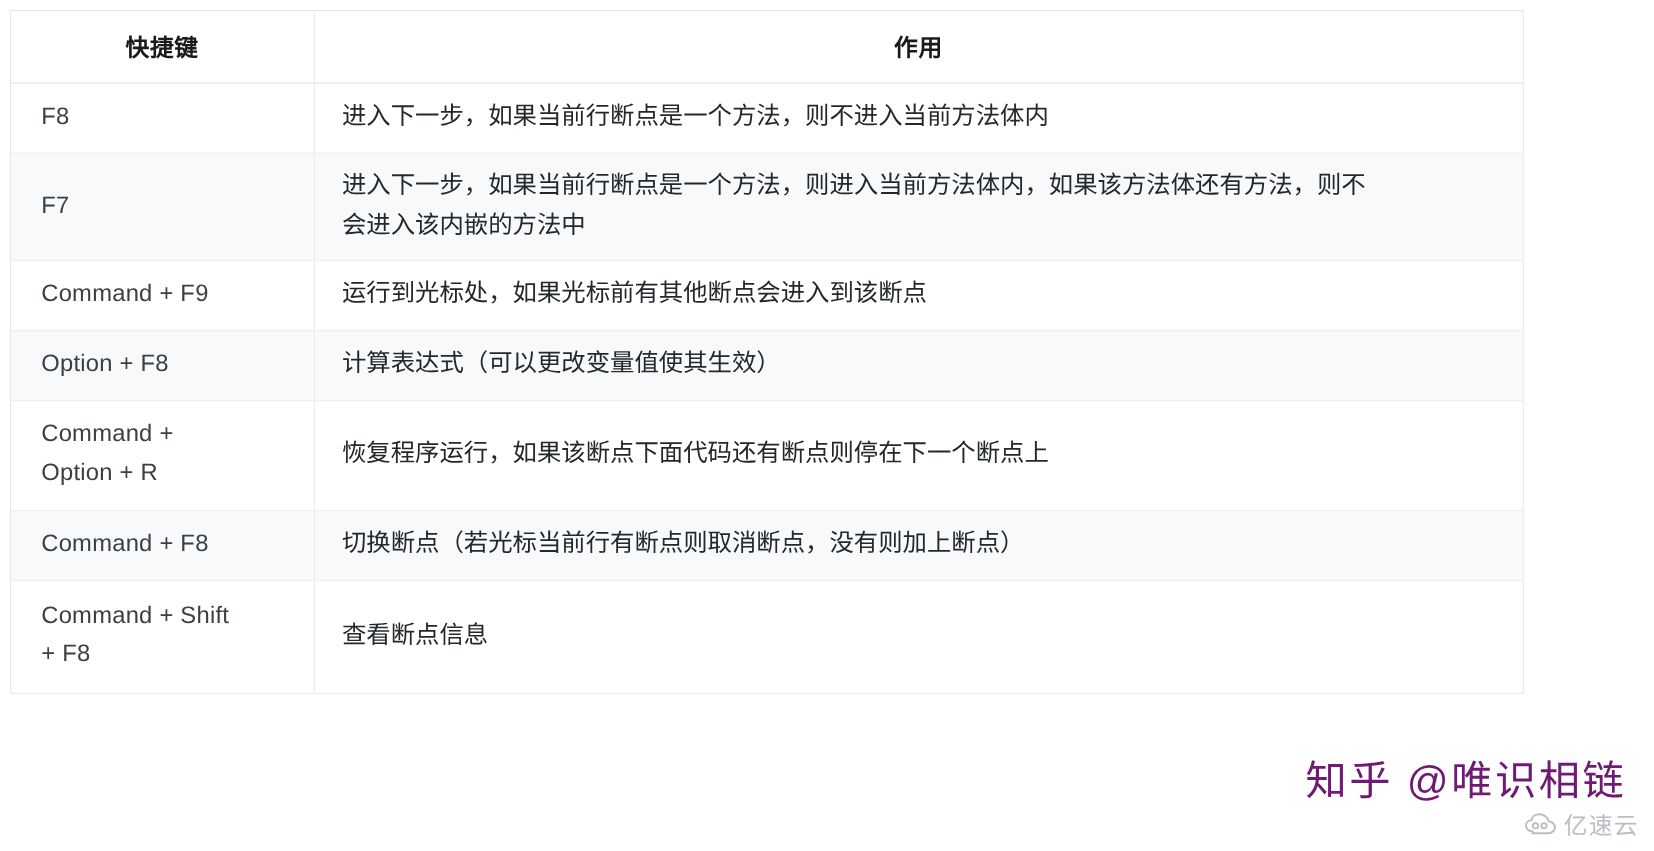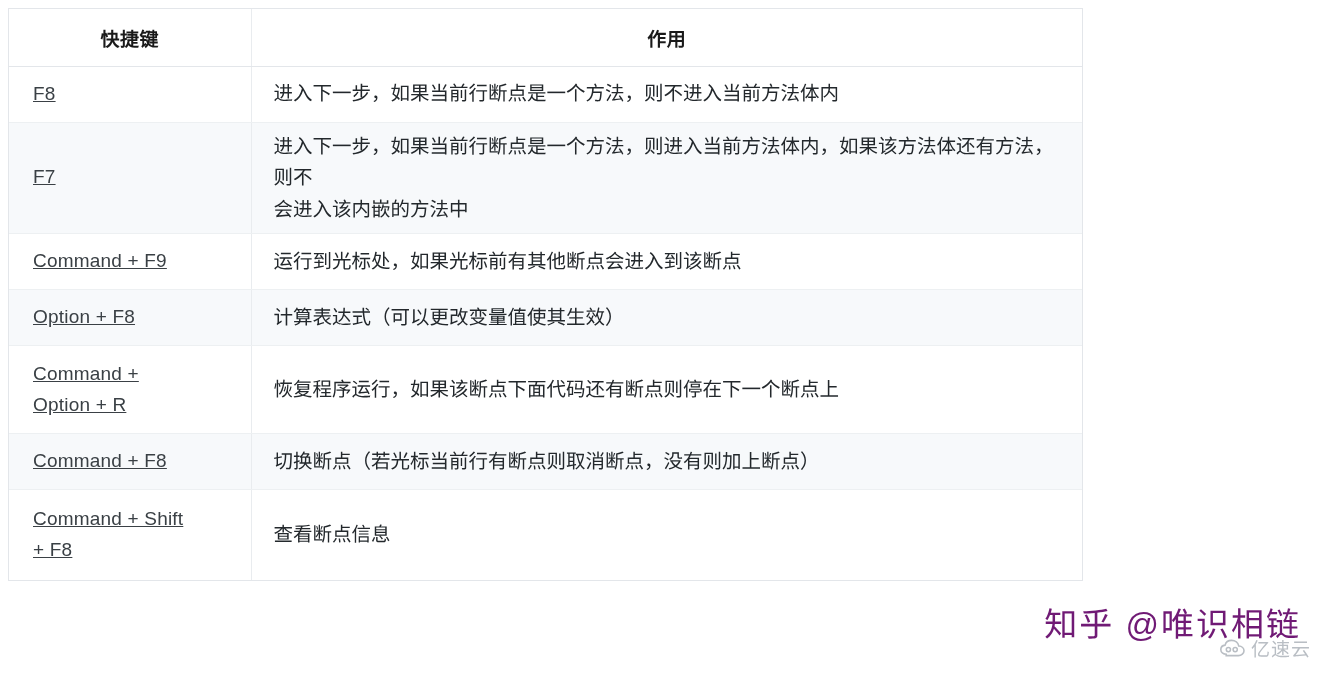--- a/index.html
+++ b/index.html
@@ -16,21 +16,21 @@
     overflow: hidden;
     font-family: "Liberation Sans", "DejaVu Sans", sans-serif;
     -webkit-font-smoothing: antialiased;
   }
 
   
   #shortcut-table-wrap {
     position: absolute;
     left: 8px;
     top: 8px;
-    width: 1075px;
+    width: 1211px;
     background: #ffffff;
     border: 1px solid #e3e6ea;
     border-bottom: 1px solid #e3e6ea;
   }
 
   table.kbd-table {
     width: 100%;
     border-collapse: collapse;
     table-layout: fixed;
   }
@@ -62,21 +62,20 @@
     line-height: 1.62;
   }
   tbody tr:last-child td { border-bottom: none; }
 
   td.cell-key {
     padding: 8px 12px 8px 24px;
     border-right: 1px solid #e9ecef;
     color: #3a4045;
     font-size: 19px;
     letter-spacing: 0.2px;
-    text-decoration: underline;
   }
   td.cell-desc {
     padding: 8px 18px 8px 22px;
     color: #23282c;
     font-size: 19.5px;
     margin-left: 48px;
   }
 
   
   tbody tr.odd  td { background: #ffffff; }
@@ -99,21 +98,21 @@
     color: #701a75;
     letter-spacing: 2px;
     font-family: Liberation Sans, sans-serif;
     white-space: nowrap;
     pointer-events: none;
     user-select: none;
   }
   #site-watermark {
     position: absolute;
     right: 12px;
-    bottom: 20px;
+    bottom: 8px;
     display: flex;
     align-items: center;
     gap: 5px;
     color: #b9bec4;
     font-size: 19px;
     letter-spacing: 1px;
     pointer-events: none;
     user-select: none;
   }
   #site-watermark .cloud-glyph {

